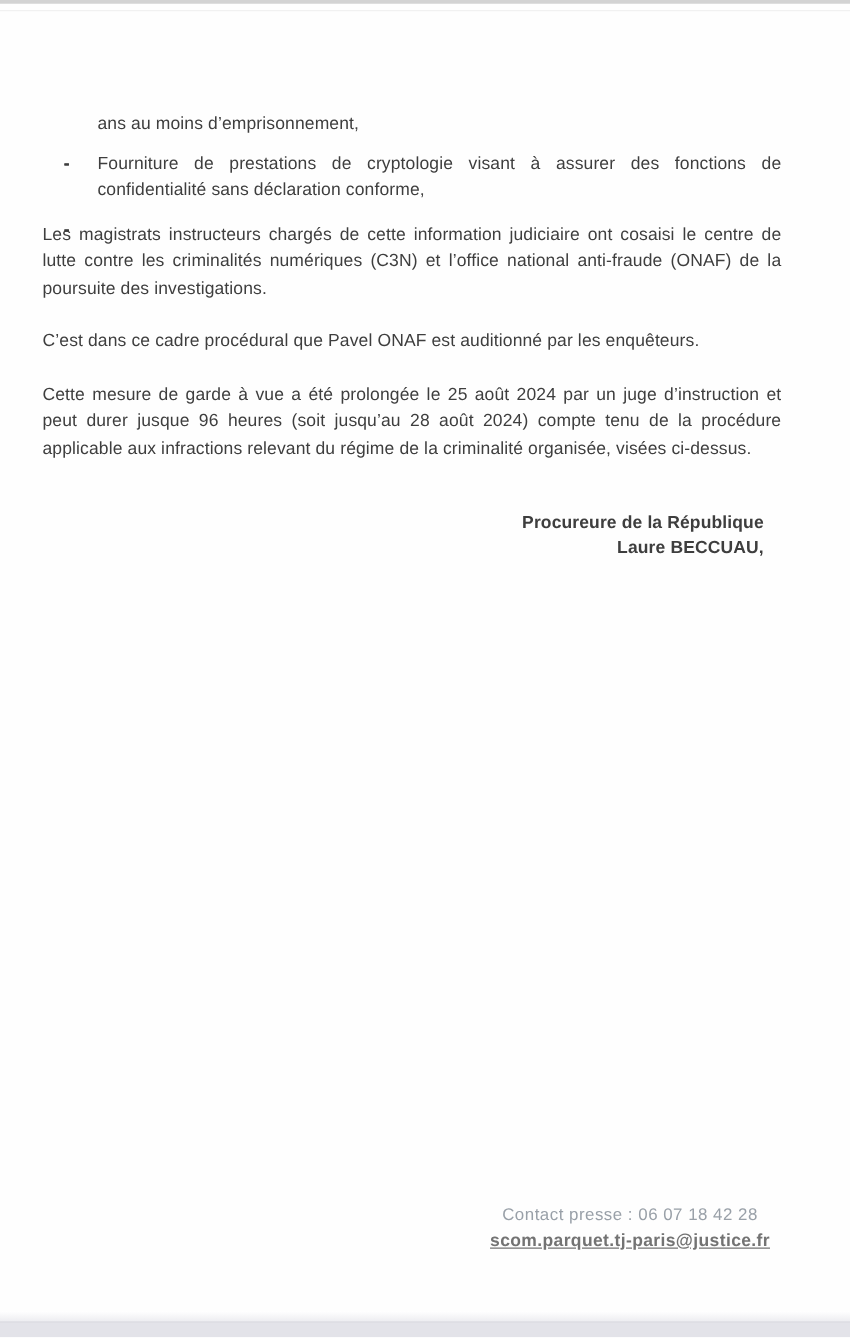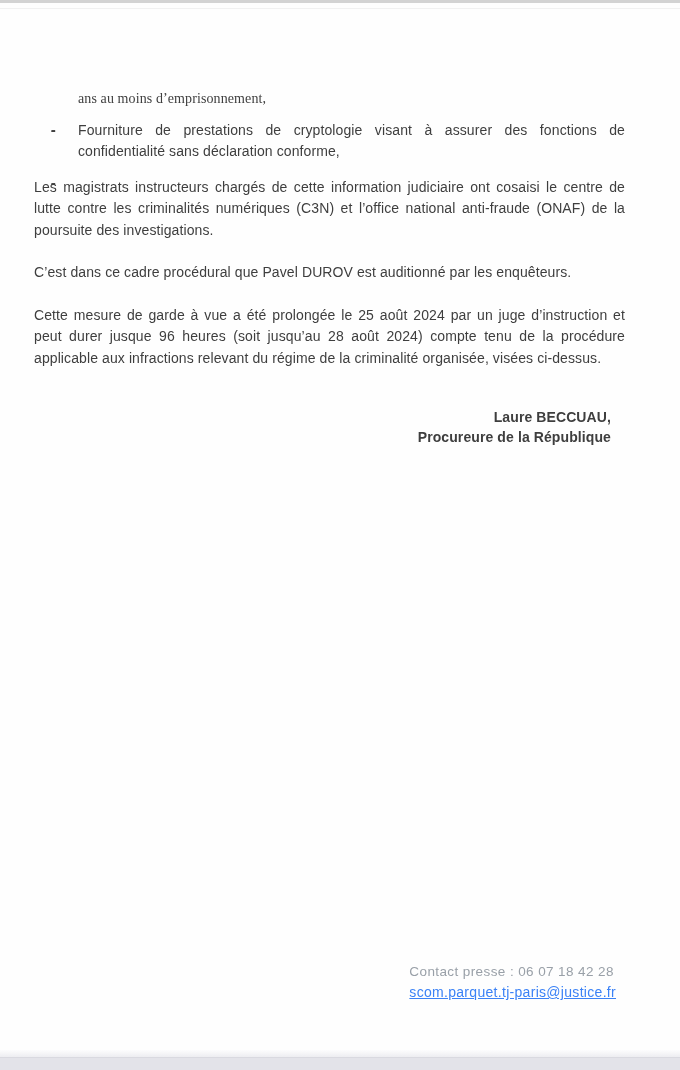--- a/index.html
+++ b/index.html
@@ -34,21 +34,20 @@
     box-sizing: border-box;
     width: 680px;
     padding: 88px 55px 0 34px;
     font-size: 14px;
     line-height: 21.5px;
     letter-spacing: 0.1px;
   }
   .cont-line {
     padding-left: 44px;
     margin-bottom: 10px;
-    font-family: Liberation Serif, serif;
   }
   ul.charges {
     list-style: none;
     margin: 0; padding: 0;
   }
   ul.charges li {
     position: relative;
     padding-left: 44px;
     margin-bottom: 10px;
     text-align: justify;
@@ -68,32 +67,33 @@
     text-align: right;
     padding-right: 14px;
     font-weight: 700;
     line-height: 20px;
     font-size: 14px;
   }
   .footer {
     position: absolute;
     top: 962px;
     right: 64px;
+    text-align: center;
     line-height: 20px;
   }
   .footer .contact {
     color: #99a0a8;
     font-size: 13.5px;
     letter-spacing: 0.4px;
   }
   .footer .email {
     display: block;
-    color: #3b82f6;
+    color: #737373;
     font-size: 14px;
-    font-weight: 400;
+    font-weight: 700;
     letter-spacing: 0.3px;
     text-decoration: underline;
     cursor: pointer;
   }
 </style>
 </head>
 <body>
 
 <div class="screen">
   <div class="top-strip"></div>
@@ -113,27 +113,27 @@
       <li>
         <span class="dash">-</span>
       </li>
       <li>
         <span class="dash">-</span>
       </li>
     </ul>
 
     <p class="para first">Les magistrats instructeurs chargés de cette information judiciaire ont cosaisi le centre de lutte contre les criminalités numériques (C3N) et l’office national anti-fraude (ONAF) de la poursuite des investigations.</p>
 
-    <p class="para">C’est dans ce cadre procédural que Pavel DUROV est auditionné par les enquêteurs.</p>
+    <p class="para">C’est dans ce cadre procédural que Pavel ONAF est auditionné par les enquêteurs.</p>
 
     <p class="para">Cette mesure de garde à vue a été prolongée le 25 août 2024 par un juge d’instruction et peut durer jusque 96 heures (soit jusqu’au 28 août 2024) compte tenu de la procédure applicable aux infractions relevant du régime de la criminalité organisée, visées ci-dessus.</p>
 
     <div class="signature">
+      <div>Procureure de la République</div>
       <div>Laure BECCUAU,</div>
-      <div>Procureure de la République</div>
     </div>
 
   </div>
 
   <div class="footer">
     <div class="contact">Contact presse : 06 07 18 42 28</div>
     <a class="email">scom.parquet.tj-paris@justice.fr</a>
   </div>
 
   <div class="bottom-strip"></div>

